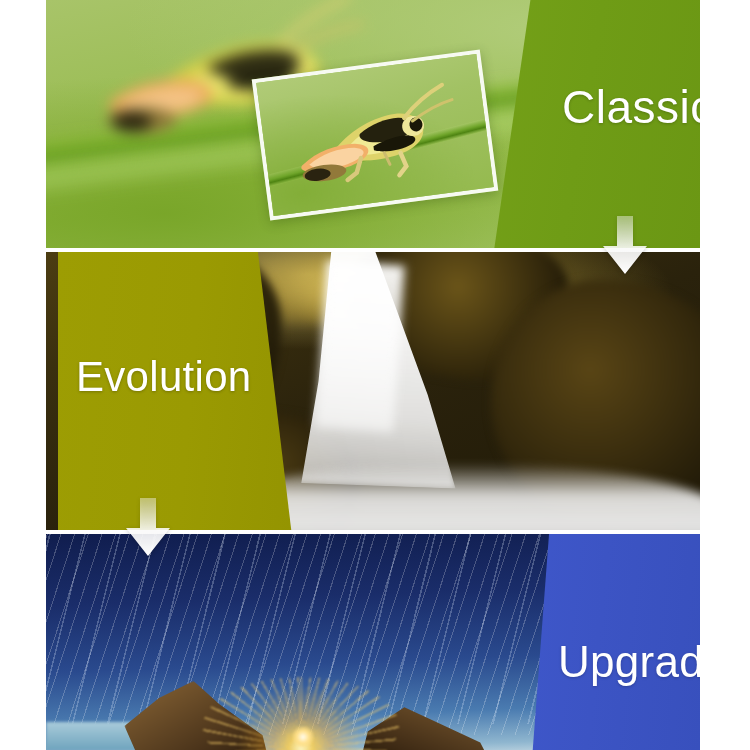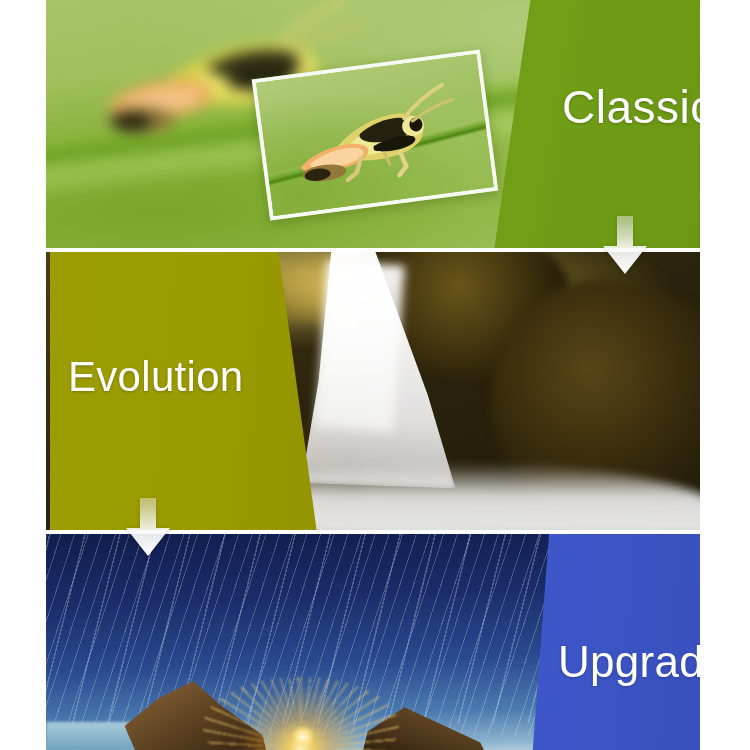--- a/index.html
+++ b/index.html
@@ -106,24 +106,23 @@
     position:absolute;left:42%;top:4%;width:12%;height:60%;
     background:linear-gradient(180deg,rgba(255,255,255,.95),rgba(255,255,255,.55));
     filter:blur(5px);transform:rotate(4deg);
   }
   .pool{
     position:absolute;left:22%;bottom:-8%;width:82%;height:32%;
     background:linear-gradient(180deg,rgba(255,255,255,0) 0%,rgba(248,248,248,.85) 38%,rgba(240,240,240,.95) 70%,rgba(225,225,225,.8) 100%);
     filter:blur(5px);border-radius:48% 52% 0 0/70% 60% 0 0;
   }
   #evolution-wedge{
-    left:4px;width:238px;
+    left:12px;width:238px;
     background:linear-gradient(95deg,#9d9d03 0%,#9a9a02 55%,#949401 100%);
     clip-path:polygon(0% 0%, 84% 0%, 98% 100%, 0% 100%);
-    padding-left:34px;
   }
   #evolution-wedge .wtext{
     position:absolute;left:18px;top:104px;
     color:#ffffff;font-size:42px;line-height:1;letter-spacing:.3px;
     text-shadow:0 1px 3px rgba(0,0,0,.25);white-space:nowrap;
   }
 
   
   #panel-upgrade{left:46px;top:534px;width:654px;height:216px;background:#12204a;}
   .p3-sky{

